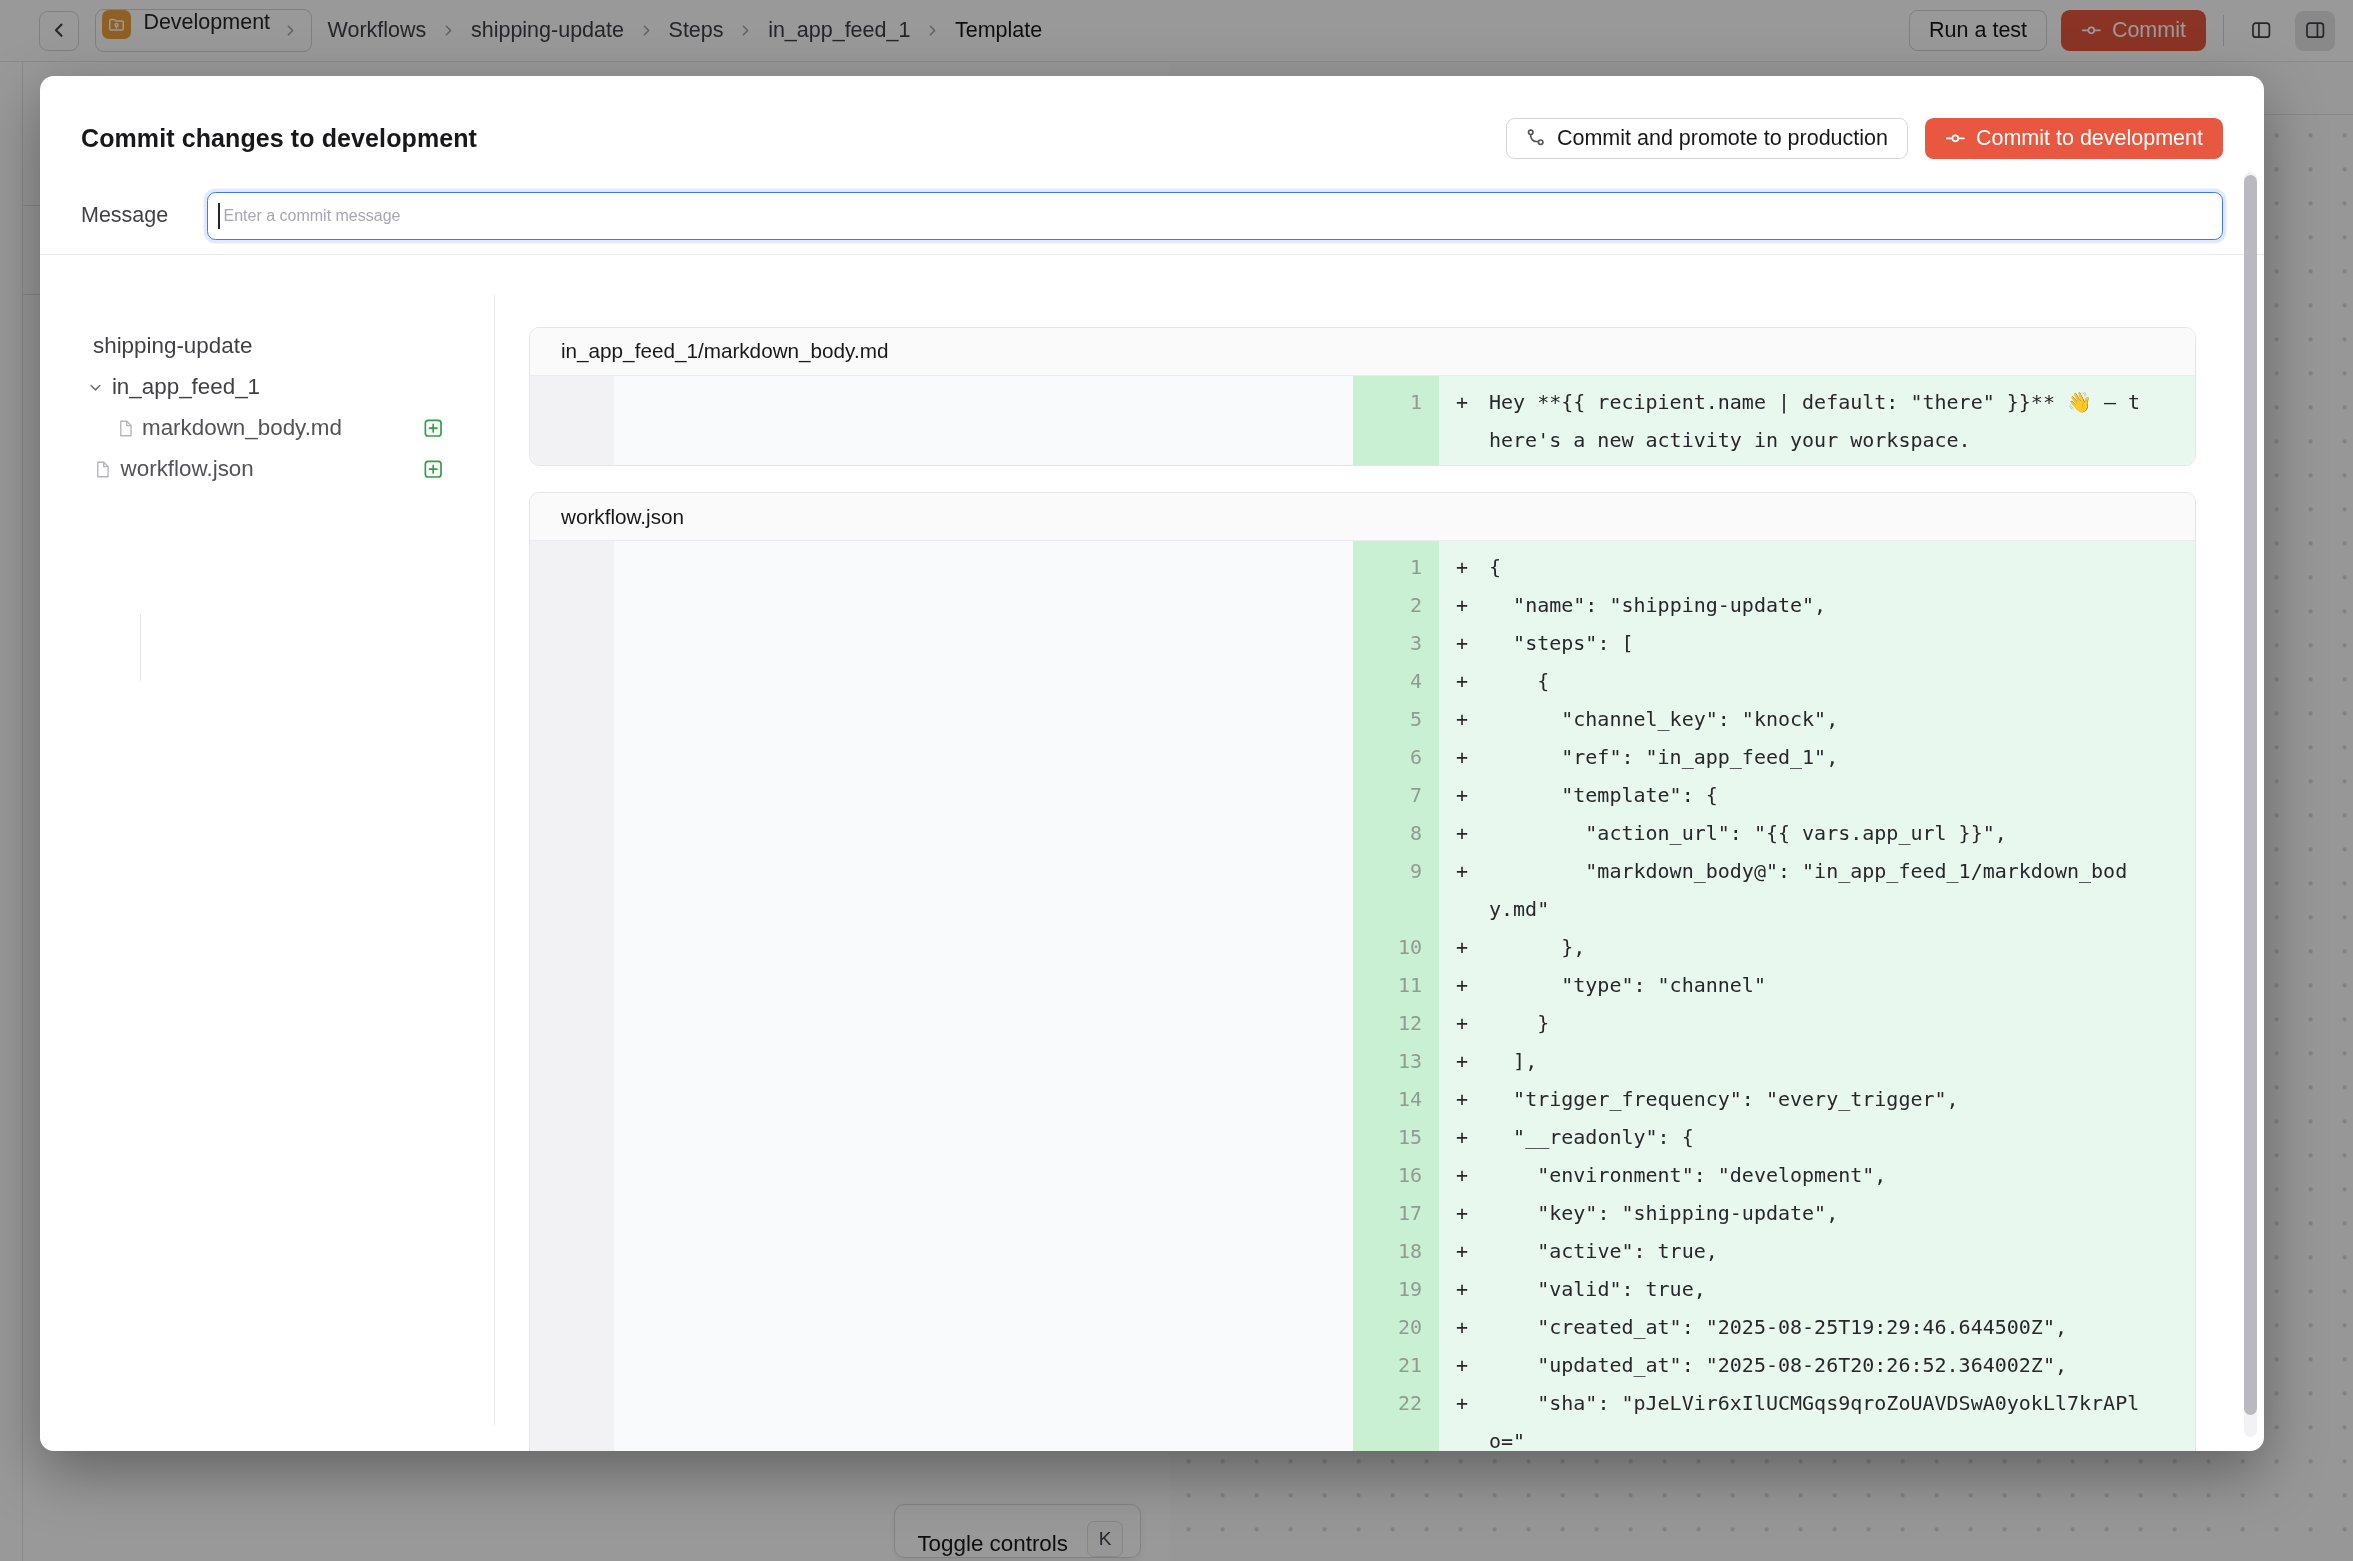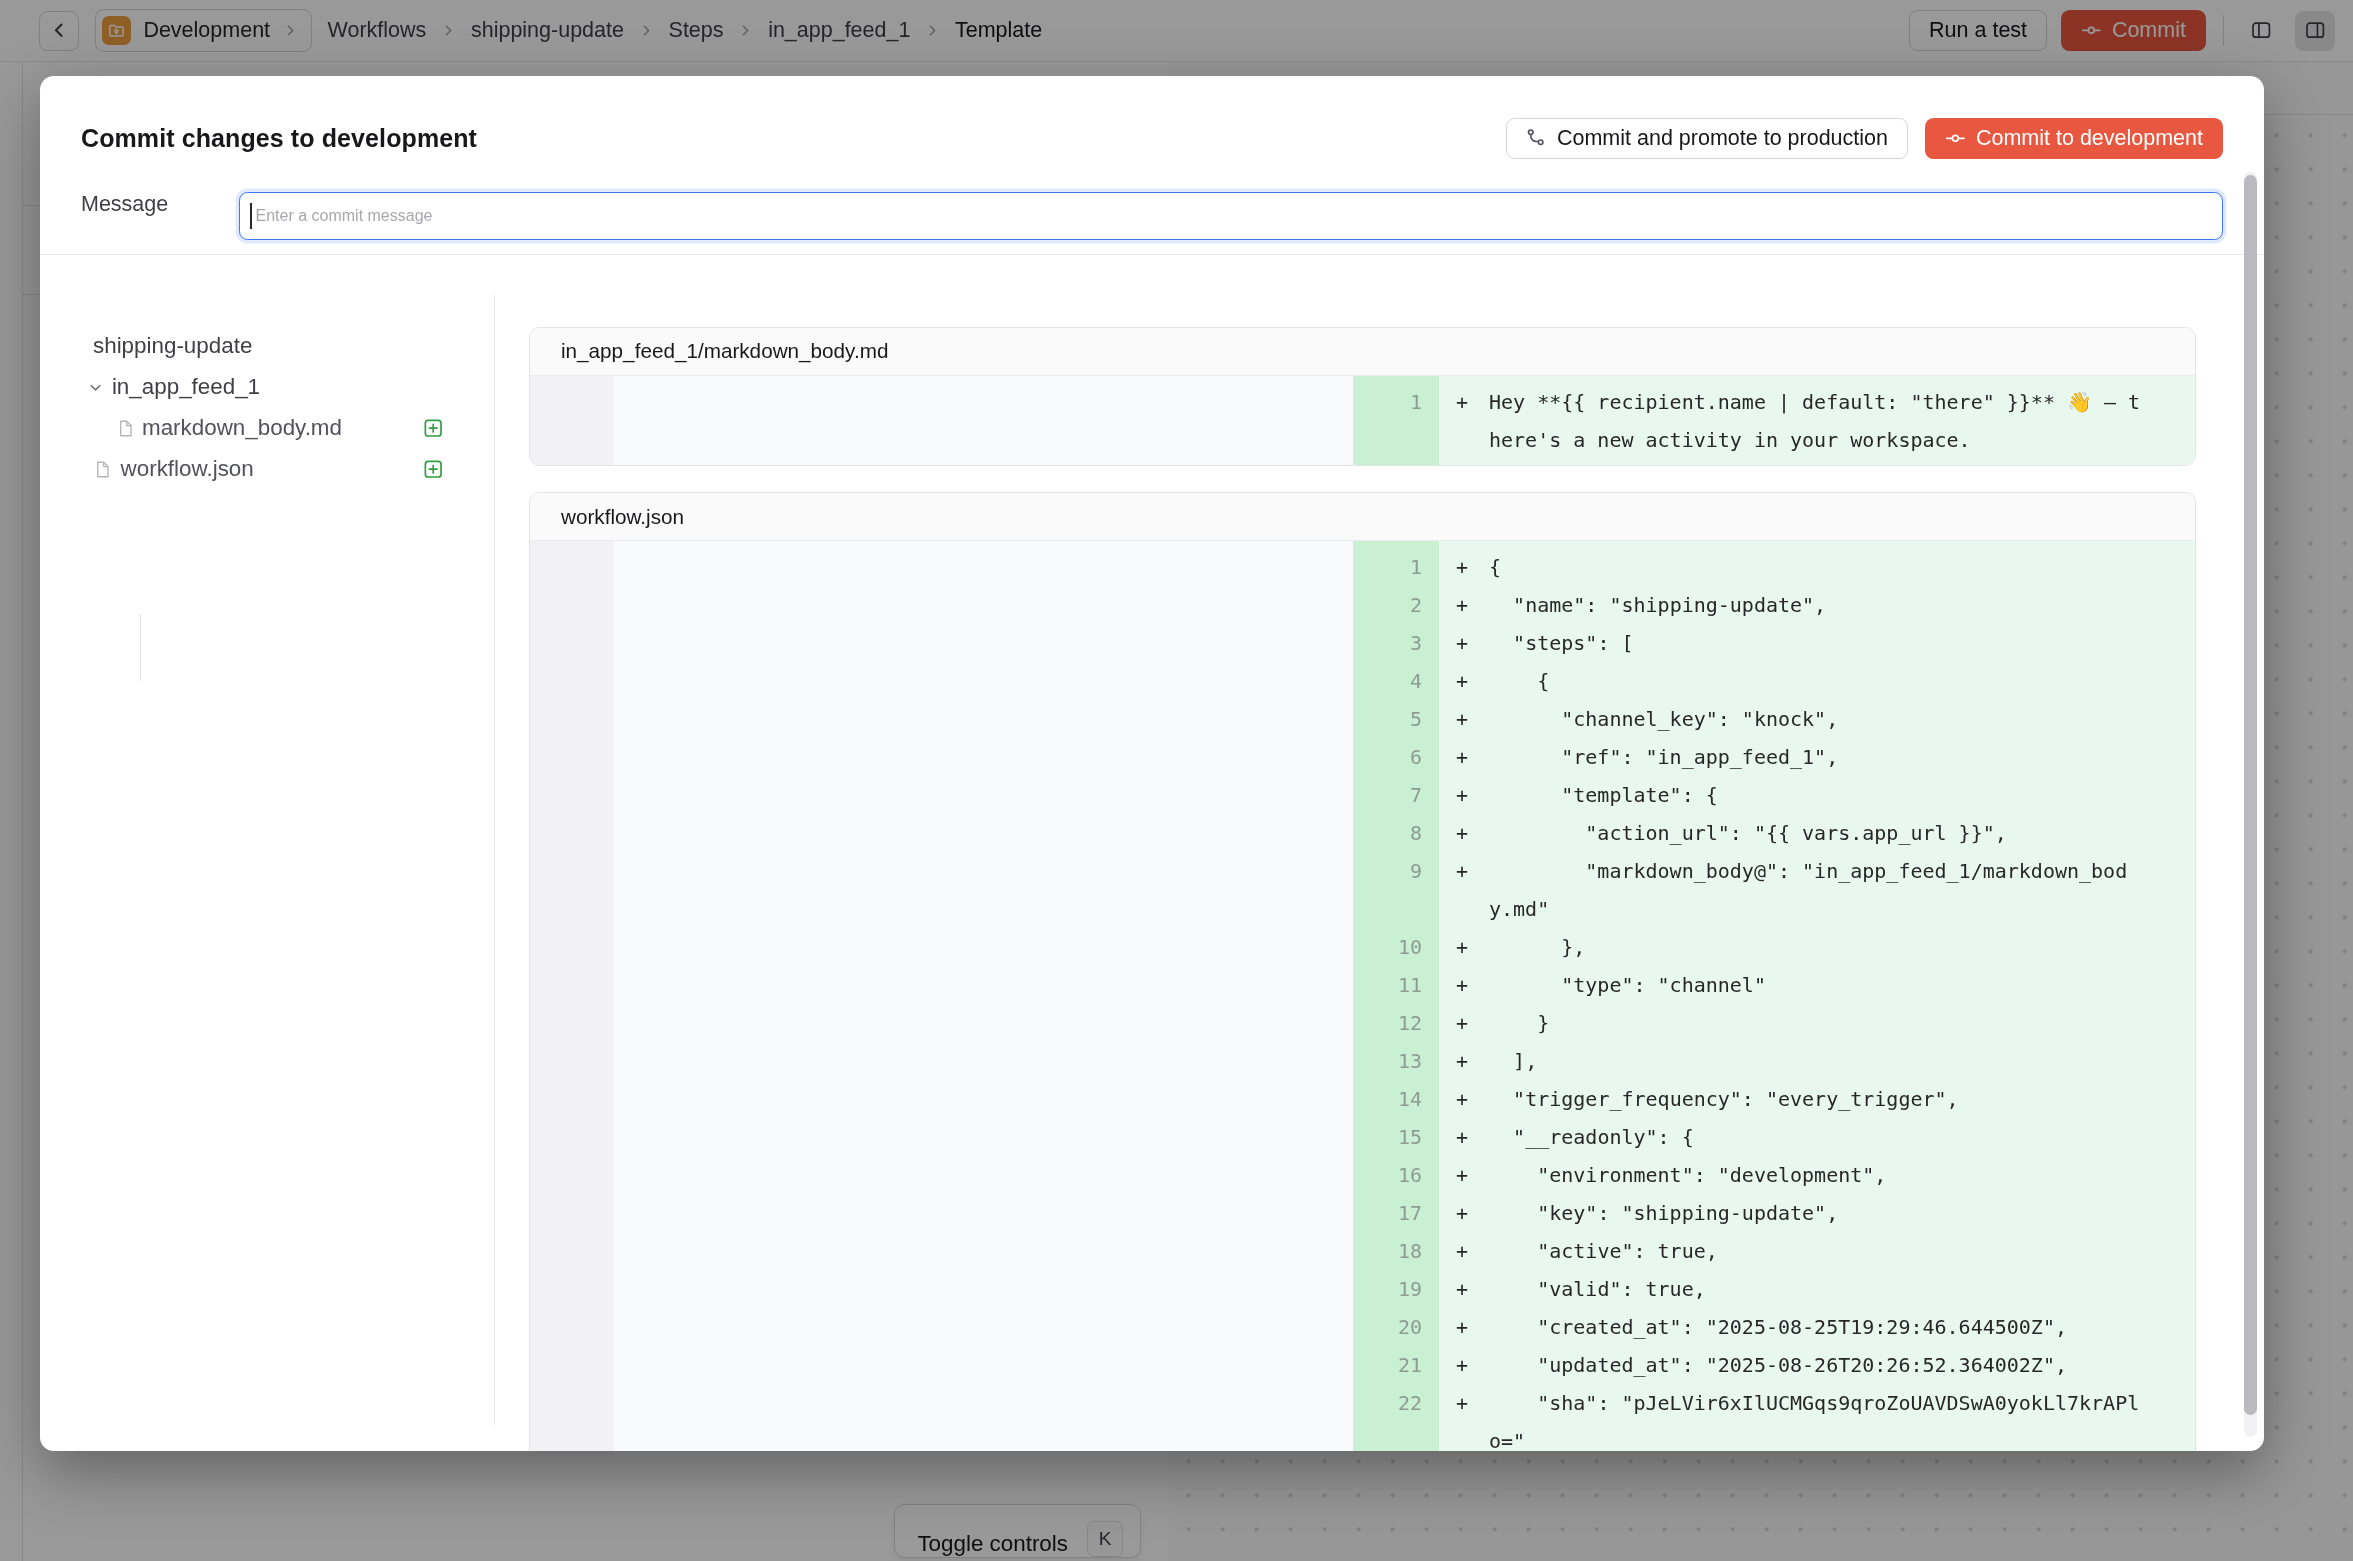--- a/index.html
+++ b/index.html
@@ -16,21 +16,21 @@
     border-bottom:0.9px solid #e8e8ea;display:flex;align-items:center;
     padding:0 19px 0 39px;box-sizing:border-box;gap:15.5px;z-index:1;
   }
   .icon-btn{
     width:40px;height:40px;border:0.9px solid #d4d4d8;border-radius:8.6px;background:#fff;
     display:flex;align-items:center;justify-content:center;flex:none;color:#3f3f46;
   }
   .icon-btn.borderless{border:none;background:transparent;}
   .icon-btn.active{background:#e4e4e7;border:none;}
   .env-badge{
-    display:flex;align-items:center;gap:12px;border:0.9px solid #d4d4d8;border-radius:8.6px;
+    display:flex;gap:12px;border:0.9px solid #d4d4d8;border-radius:8.6px;
     height:41px;padding:0 12px 0 6.9px;background:#fff;flex:none;
   }
   .env-folder{
     width:29px;height:29px;border-radius:6.9px;background:#eda03f;
     display:flex;align-items:center;justify-content:center;color:#fff;flex:none;
   }
   .env-label{font-size:21.5px;font-weight:500;color:#27272a;}
   .crumb-sep{color:#a1a1aa;display:flex;align-items:center;flex:none;}
   .breadcrumb{display:flex;align-items:center;gap:13.8px;font-size:21.5px;color:#3f3f46;}
   .crumb{white-space:nowrap;}
@@ -69,21 +69,21 @@
   
   .modal{
     position:absolute;left:40px;top:76px;width:2224px;height:1375px;background:#fff;border-radius:13.8px;
     z-index:20;box-shadow:0 20.7px 60px rgba(0,0,0,.35);overflow:hidden;display:flex;flex-direction:column;
   }
   .modal-header{padding:31px 41px 13.8px 41px;border-bottom:0.9px solid #e9e9ec;flex:none;}
   .modal-header .row1{display:flex;align-items:center;}
   .modal-title{font-size:25px;font-weight:700;color:#18181b;letter-spacing:0.1px;}
   .header-actions{margin-left:auto;display:flex;align-items:center;gap:17px;}
   .btn.ghost-icon svg{color:#52525b;}
-  .row2{display:flex;align-items:flex-start;margin-top:22.4px;gap:32px;}
+  .row2{display:flex;align-items:center;margin-top:22.4px;}
   .msg-label{width:126px;font-size:21.5px;color:#3f3f46;flex:none;}
   .msg-input-wrap{position:relative;flex:1;}
   .msg-input{
     width:100%;height:48px;box-sizing:border-box;border:1.7px solid #3d76f7;border-radius:8.6px;
     box-shadow:0 0 0 3.4px rgba(61,118,247,.16);padding:0 13.8px 0 15.5px;font-size:16px;color:#18181b;
     font-family:"Liberation Sans", sans-serif;outline:none;background:#fff;
   }
   .msg-input::placeholder{color:#a7a7af;}
   .caret{position:absolute;left:11.2px;top:11.2px;width:1.7px;height:26px;background:#27272a;}
   .modal-body{display:flex;flex:1;min-height:0;overflow:hidden;position:relative;}

